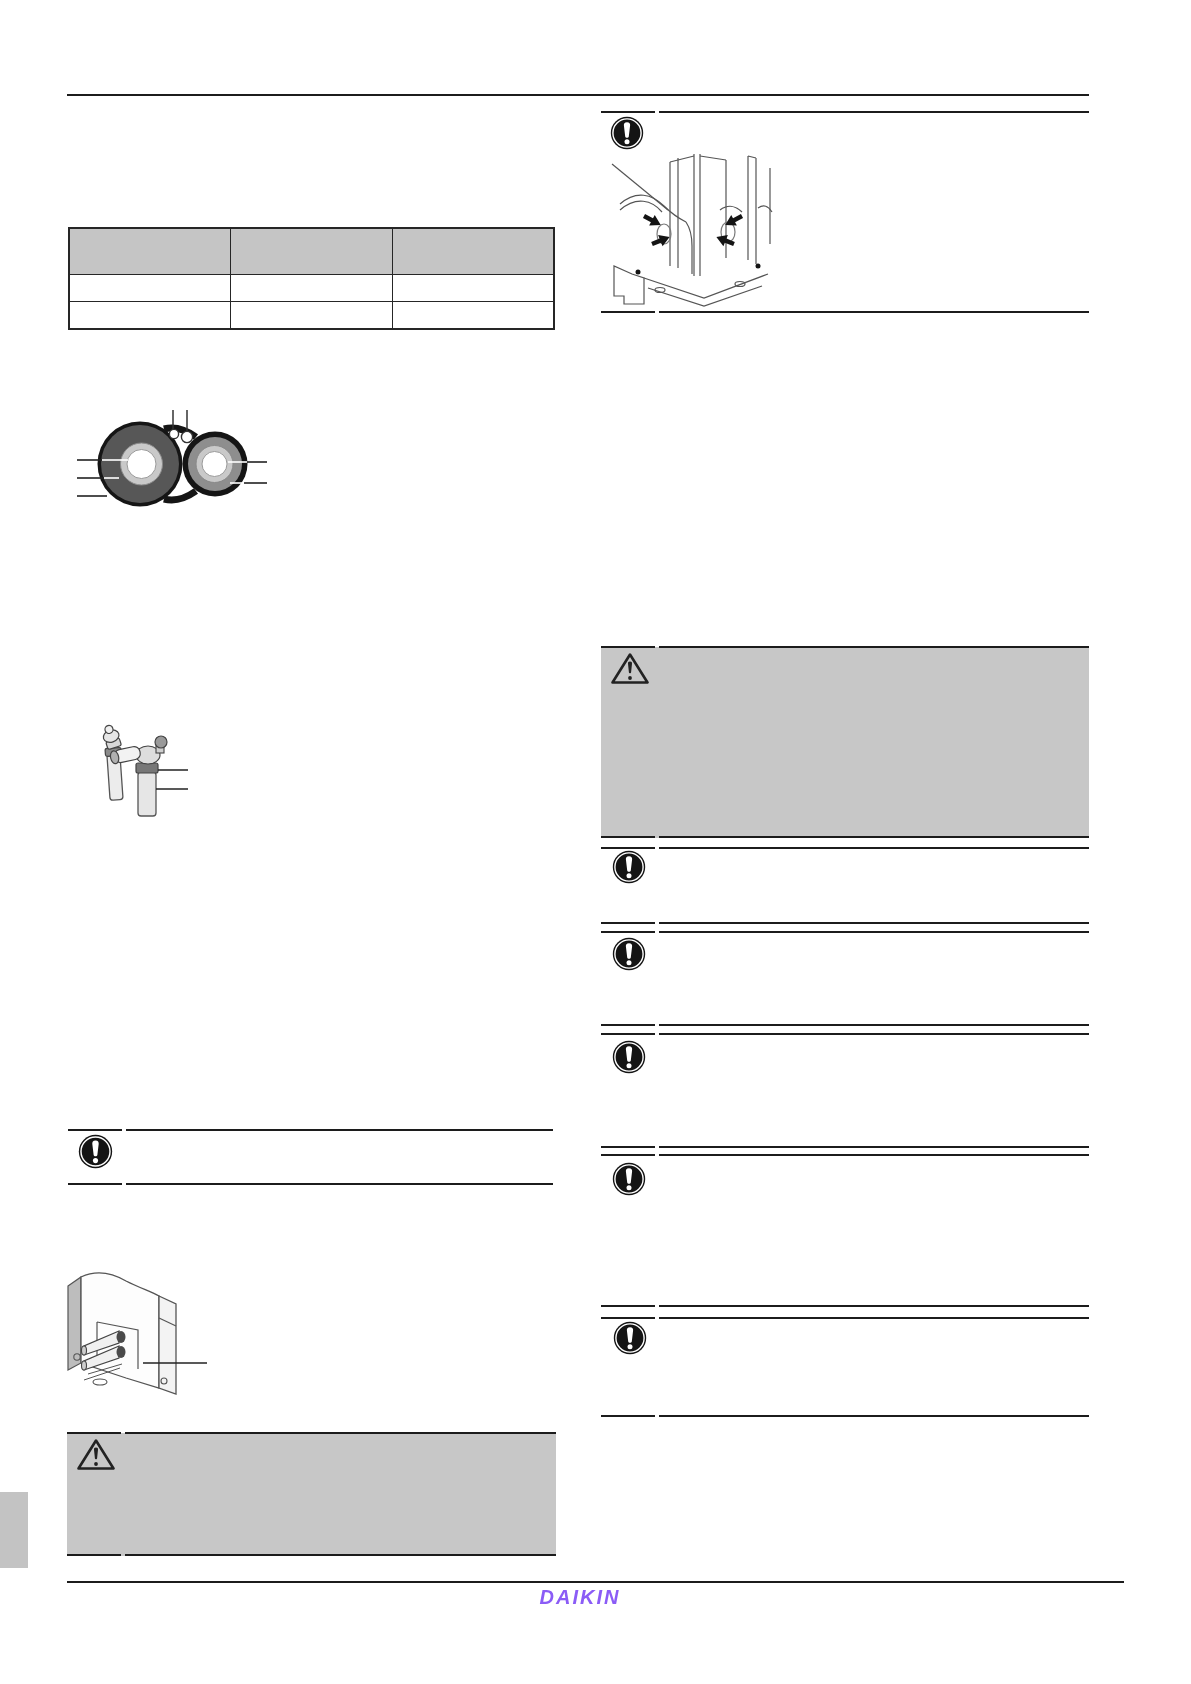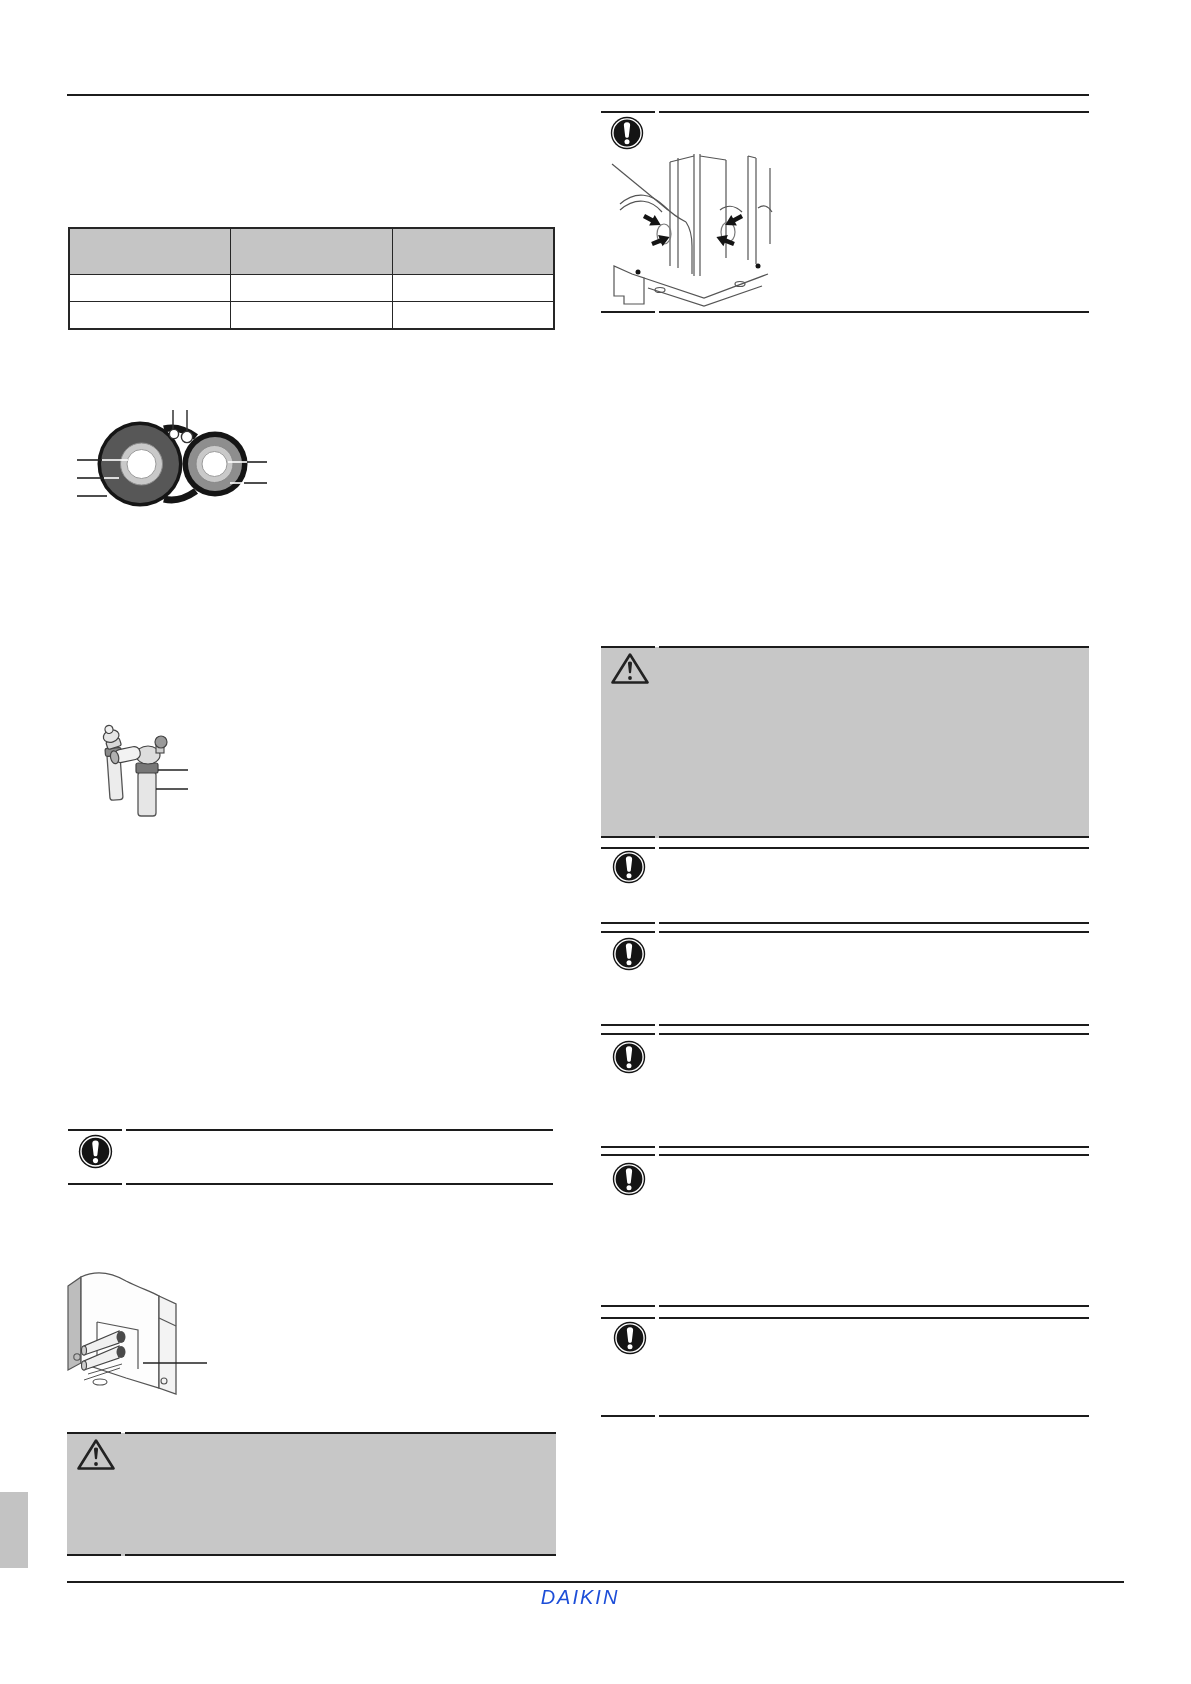--- a/index.html
+++ b/index.html
@@ -9,21 +9,21 @@
   .rule.gapped{background:linear-gradient(90deg,#1c1c1c 0 54px,transparent 54px 58px,#1c1c1c 58px 100%);}
   .icon-box{position:absolute;}
   .gray-box{position:absolute;background:#c7c7c7;}
   
   #spec-table{position:absolute;left:68px;top:227px;width:487px;border-collapse:collapse;
               border:2px solid #262626;table-layout:fixed;}
   #spec-table td{border:1.5px solid #262626;padding:0;}
   #spec-table .hdr td{background:#c5c5c5;height:45px;}
   #spec-table .row td{background:#ffffff;height:26px;}
   #daikin-logo{position:absolute;left:500px;top:1586px;width:160px;text-align:center;
-               font-weight:400;font-style:italic;font-size:20px;letter-spacing:2px;color:#1d4ed8;}
+               font-weight:700;font-style:italic;font-size:20px;letter-spacing:2px;color:#8b5cf6;}
   #margin-tab{position:absolute;left:0;top:1492px;width:28px;height:76px;background:#c3c3c3;}
   svg{display:block;}
 </style>
 </head>
 <body>
 
 <div id="page">
 
   <svg width="0" height="0" style="position:absolute">
     <defs>

